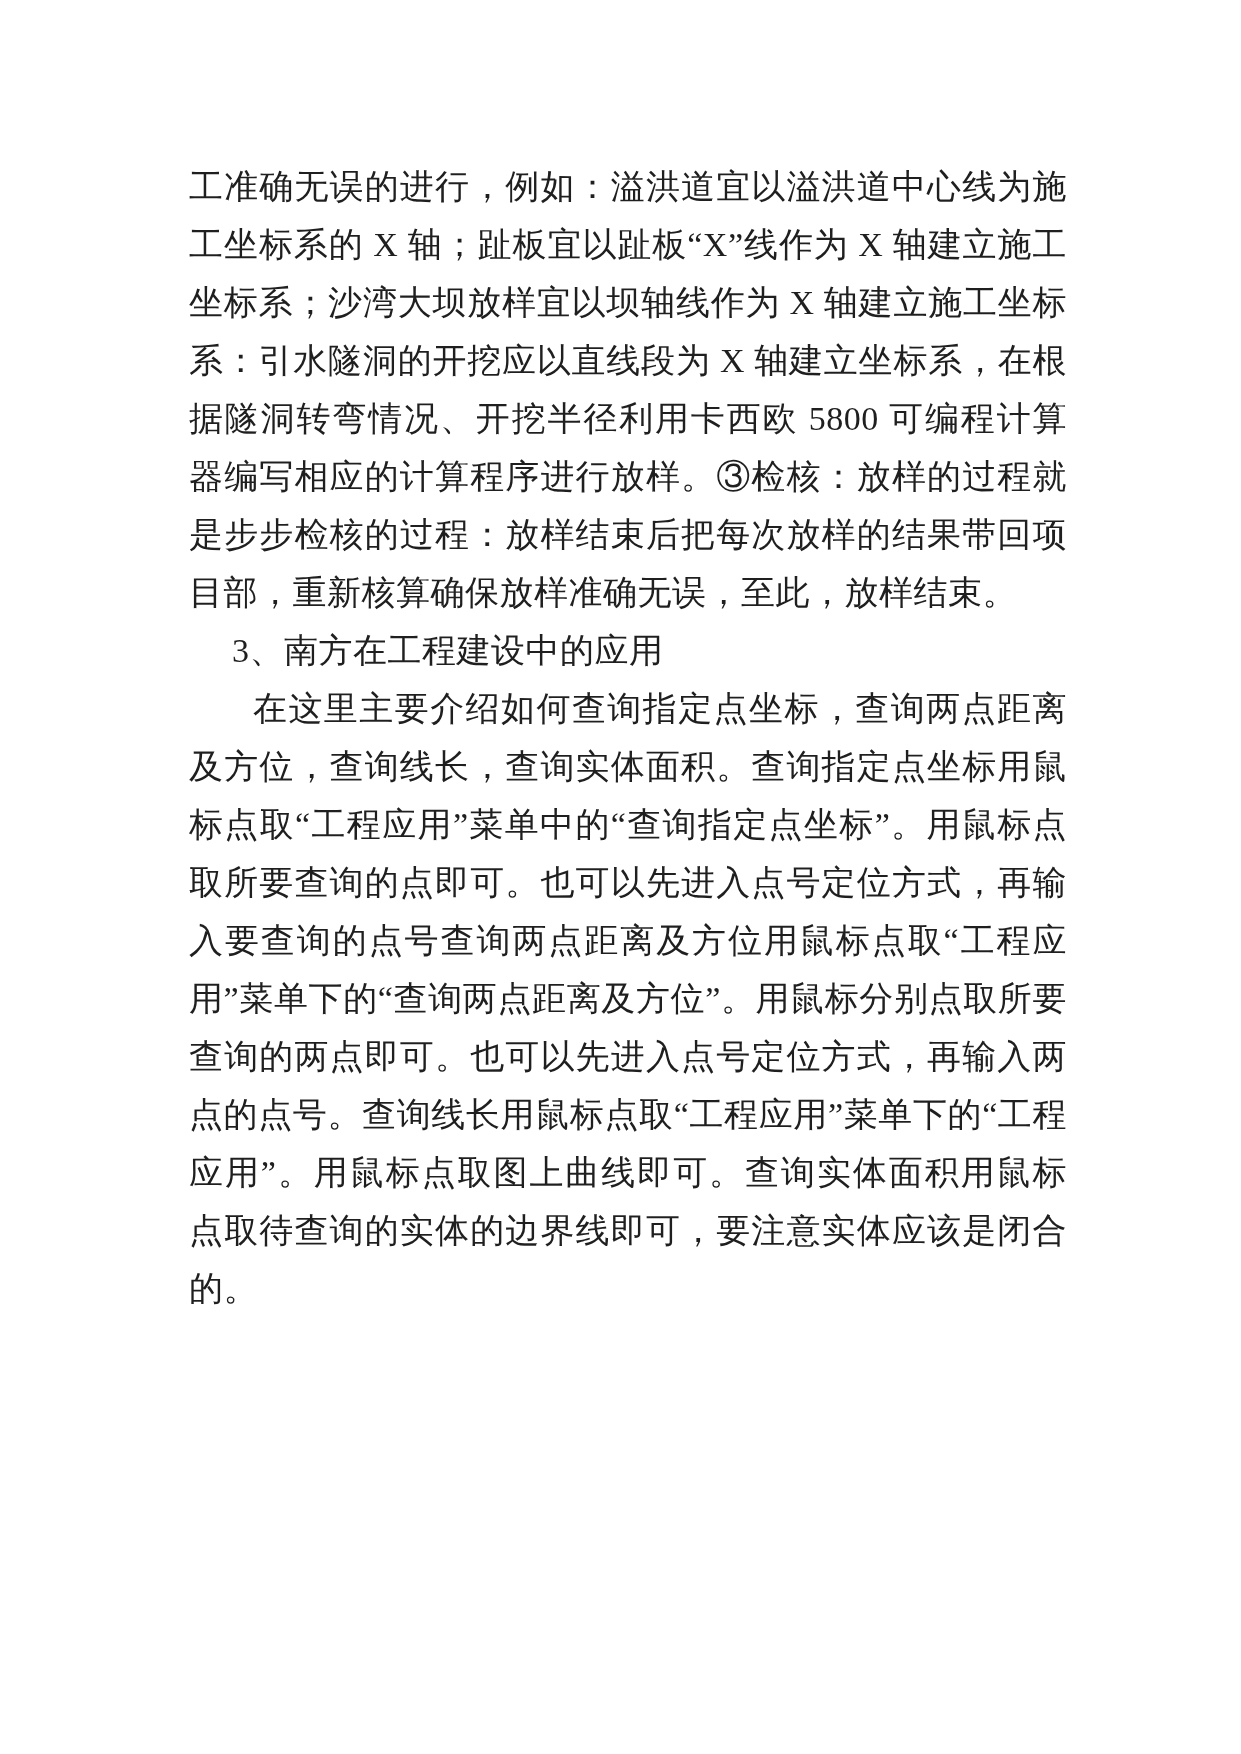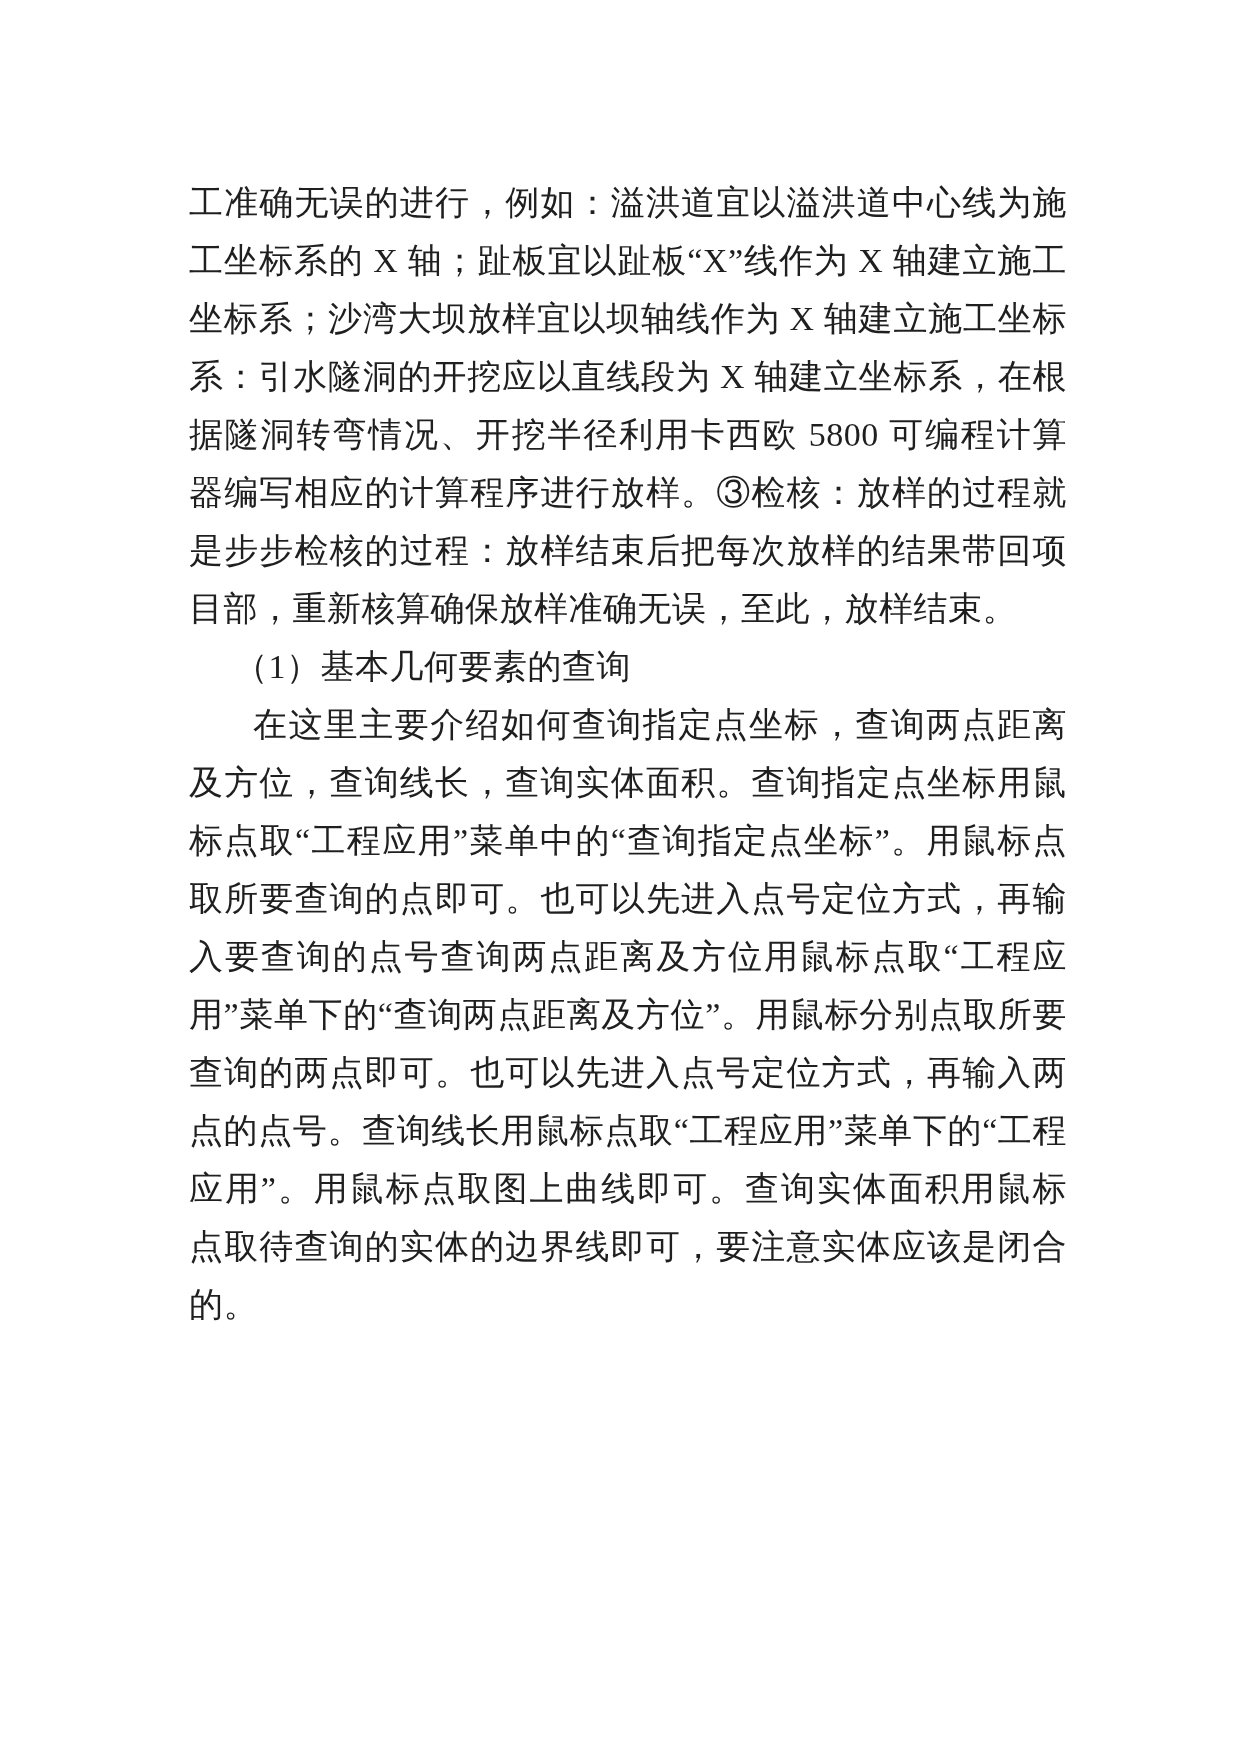--- a/index.html
+++ b/index.html
@@ -11,21 +11,21 @@
     position: relative;
     width: 1241px;
     height: 1754px;
     background: #ffffff;
     overflow: hidden;
     font-family: "Liberation Serif", "DejaVu Serif", serif;
   }
   .content {
     position: absolute;
     left: 189px;
-    top: 174px;
+    top: 158px;
     width: 878px;
     color: #1f1f1f;
     font-size: 34px;
     line-height: 58px;
     text-align: justify;
     letter-spacing: 0.5px;
     font-weight: 400;
   }
   .content p {
     margin: 0;
@@ -34,16 +34,16 @@
   p.indent-sm   { text-indent: 43px; }
   p.indent-md   { text-indent: 45px; }
   p.indent-2em  { text-indent: 64px; }
 </style>
 </head>
 <body>
 
 <div class="page">
   <div class="content">
     <p>工准确无误的进行，例如：溢洪道宜以溢洪道中心线为施工坐标系的 X 轴；趾板宜以趾板“X”线作为 X 轴建立施工坐标系；沙湾大坝放样宜以坝轴线作为 X 轴建立施工坐标系：引水隧洞的开挖应以直线段为 X 轴建立坐标系，在根据隧洞转弯情况、开挖半径利用卡西欧 5800 可编程计算器编写相应的计算程序进行放样。③检核：放样的过程就是步步检核的过程：放样结束后把每次放样的结果带回项目部，重新核算确保放样准确无误，至此，放样结束。</p>
-    <p class="indent-md">（1）基本几何要素的查询</p>
+    <p class="indent-sm">3、南方在工程建设中的应用</p>
     <p class="indent-2em">在这里主要介绍如何查询指定点坐标，查询两点距离及方位，查询线长，查询实体面积。查询指定点坐标用鼠标点取“工程应用”菜单中的“查询指定点坐标”。用鼠标点取所要查询的点即可。也可以先进入点号定位方式，再输入要查询的点号查询两点距离及方位用鼠标点取“工程应用”菜单下的“查询两点距离及方位”。用鼠标分别点取所要查询的两点即可。也可以先进入点号定位方式，再输入两点的点号。查询线长用鼠标点取“工程应用”菜单下的“工程应用”。用鼠标点取图上曲线即可。查询实体面积用鼠标点取待查询的实体的边界线即可，要注意实体应该是闭合的。</p>
   </div>
 </div>
 
 </body></html>

